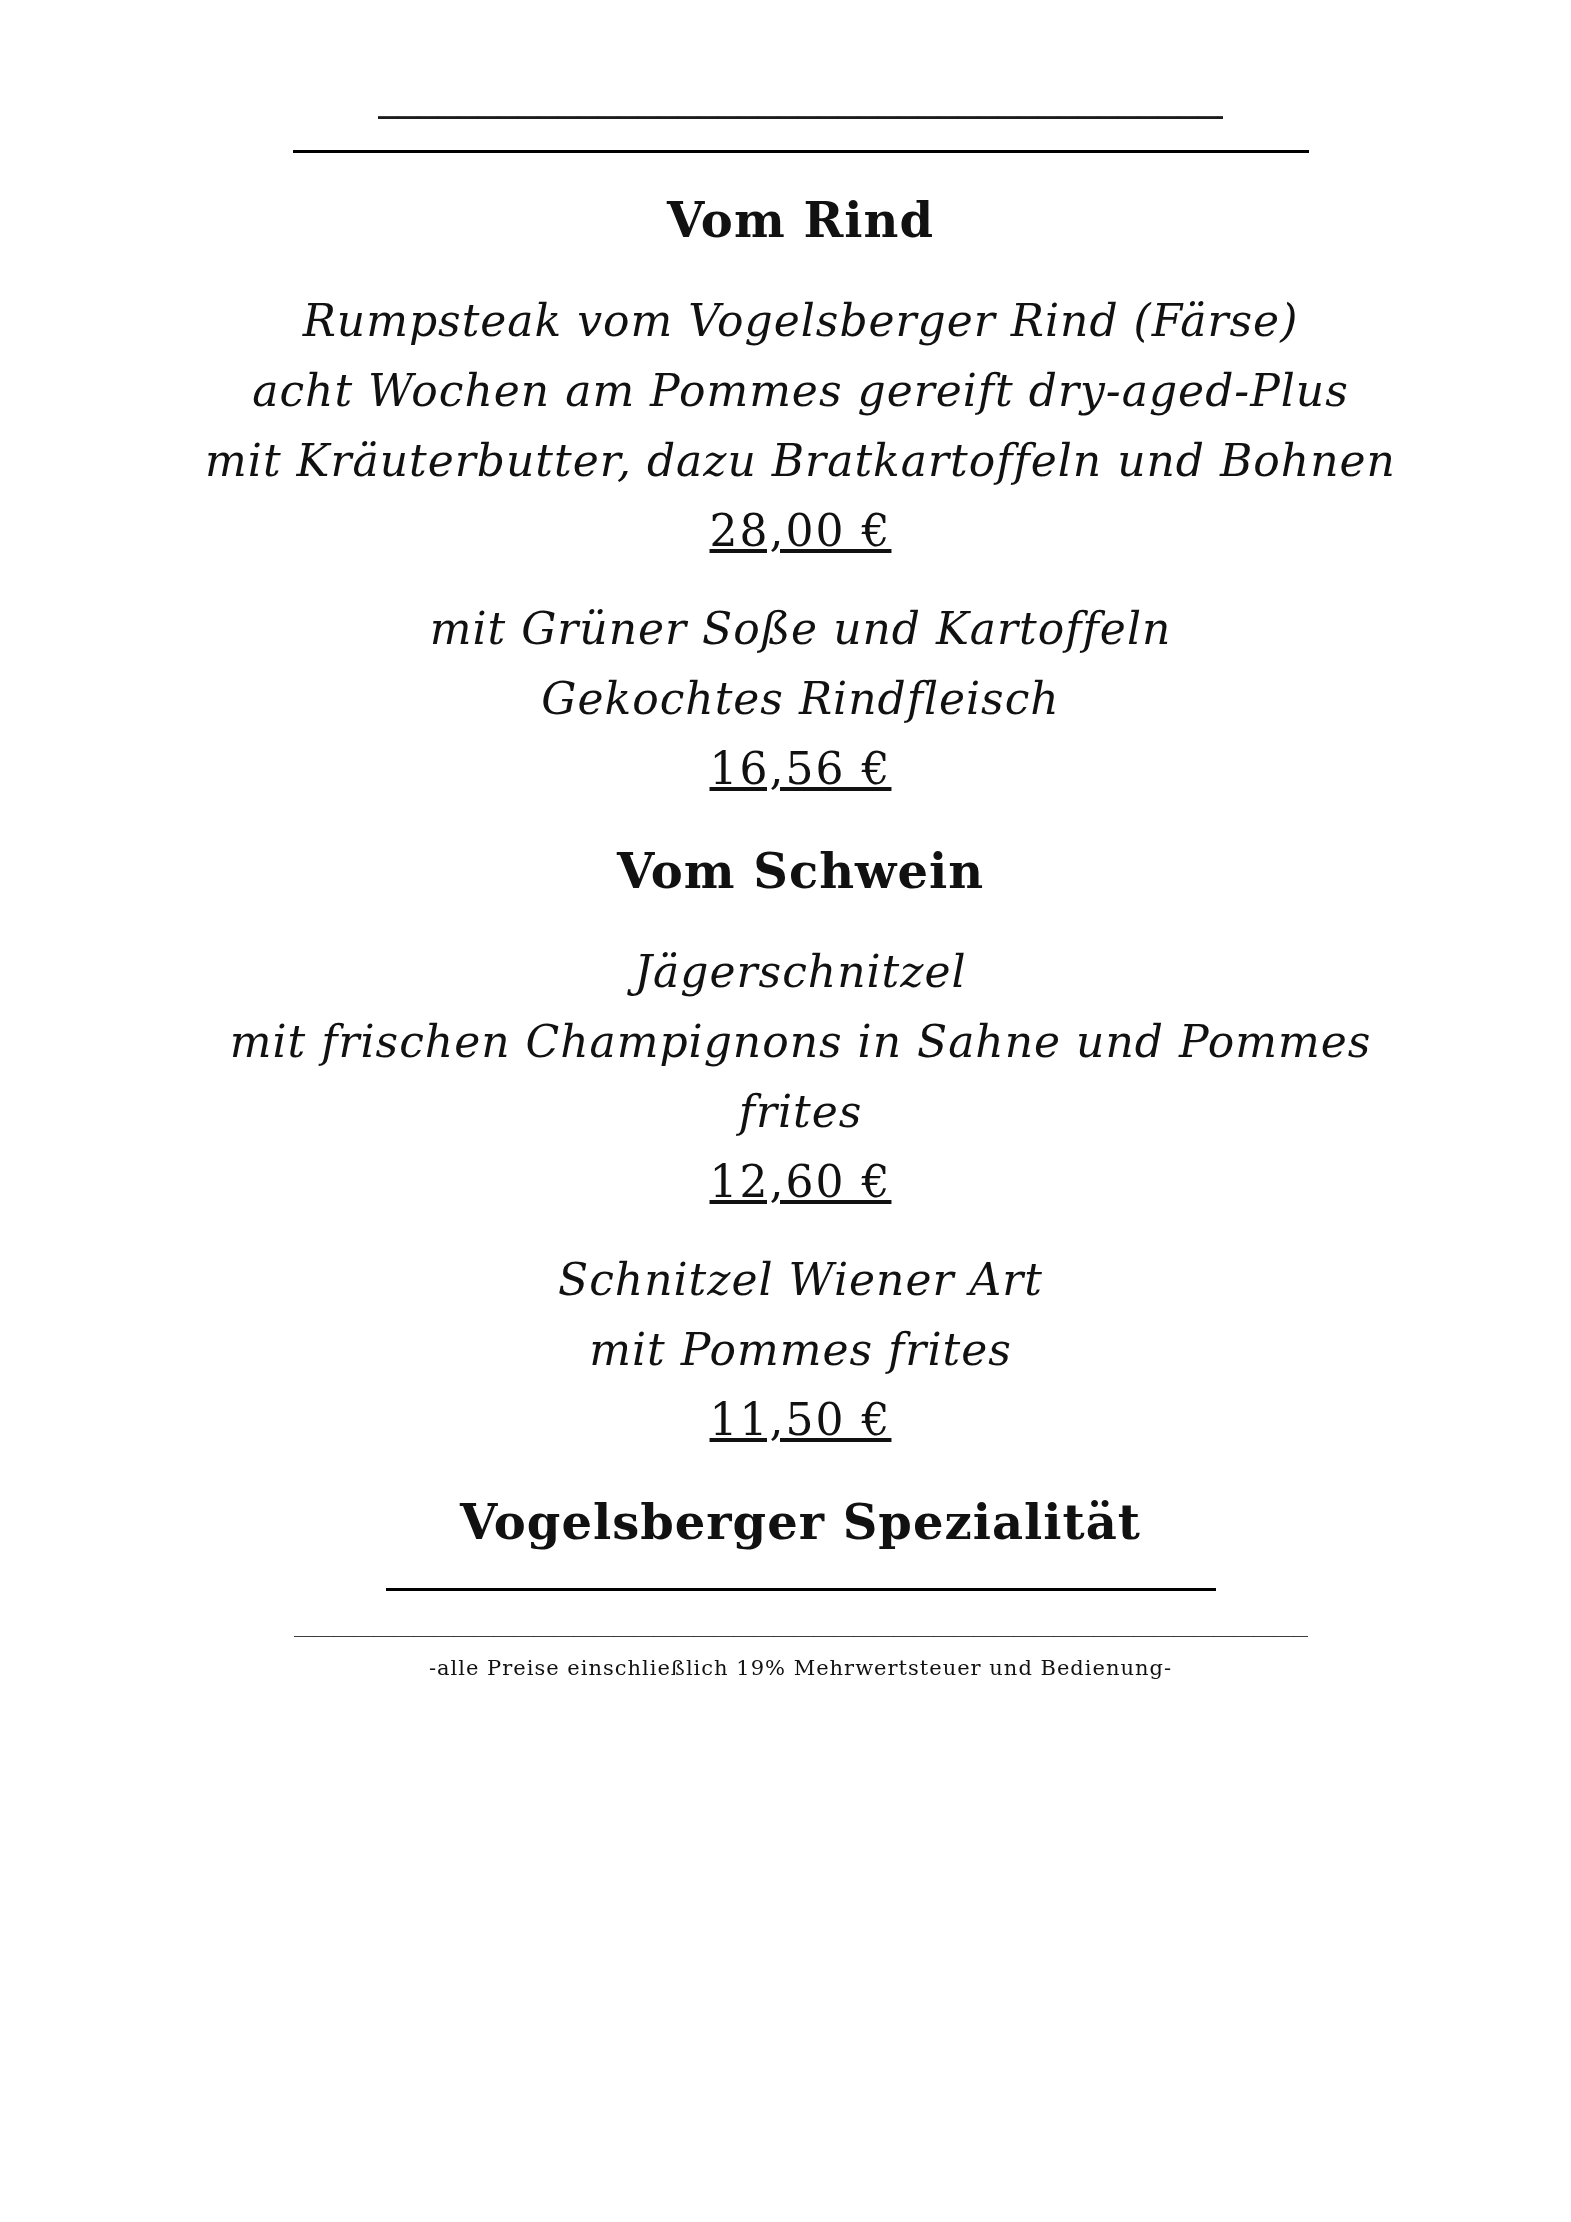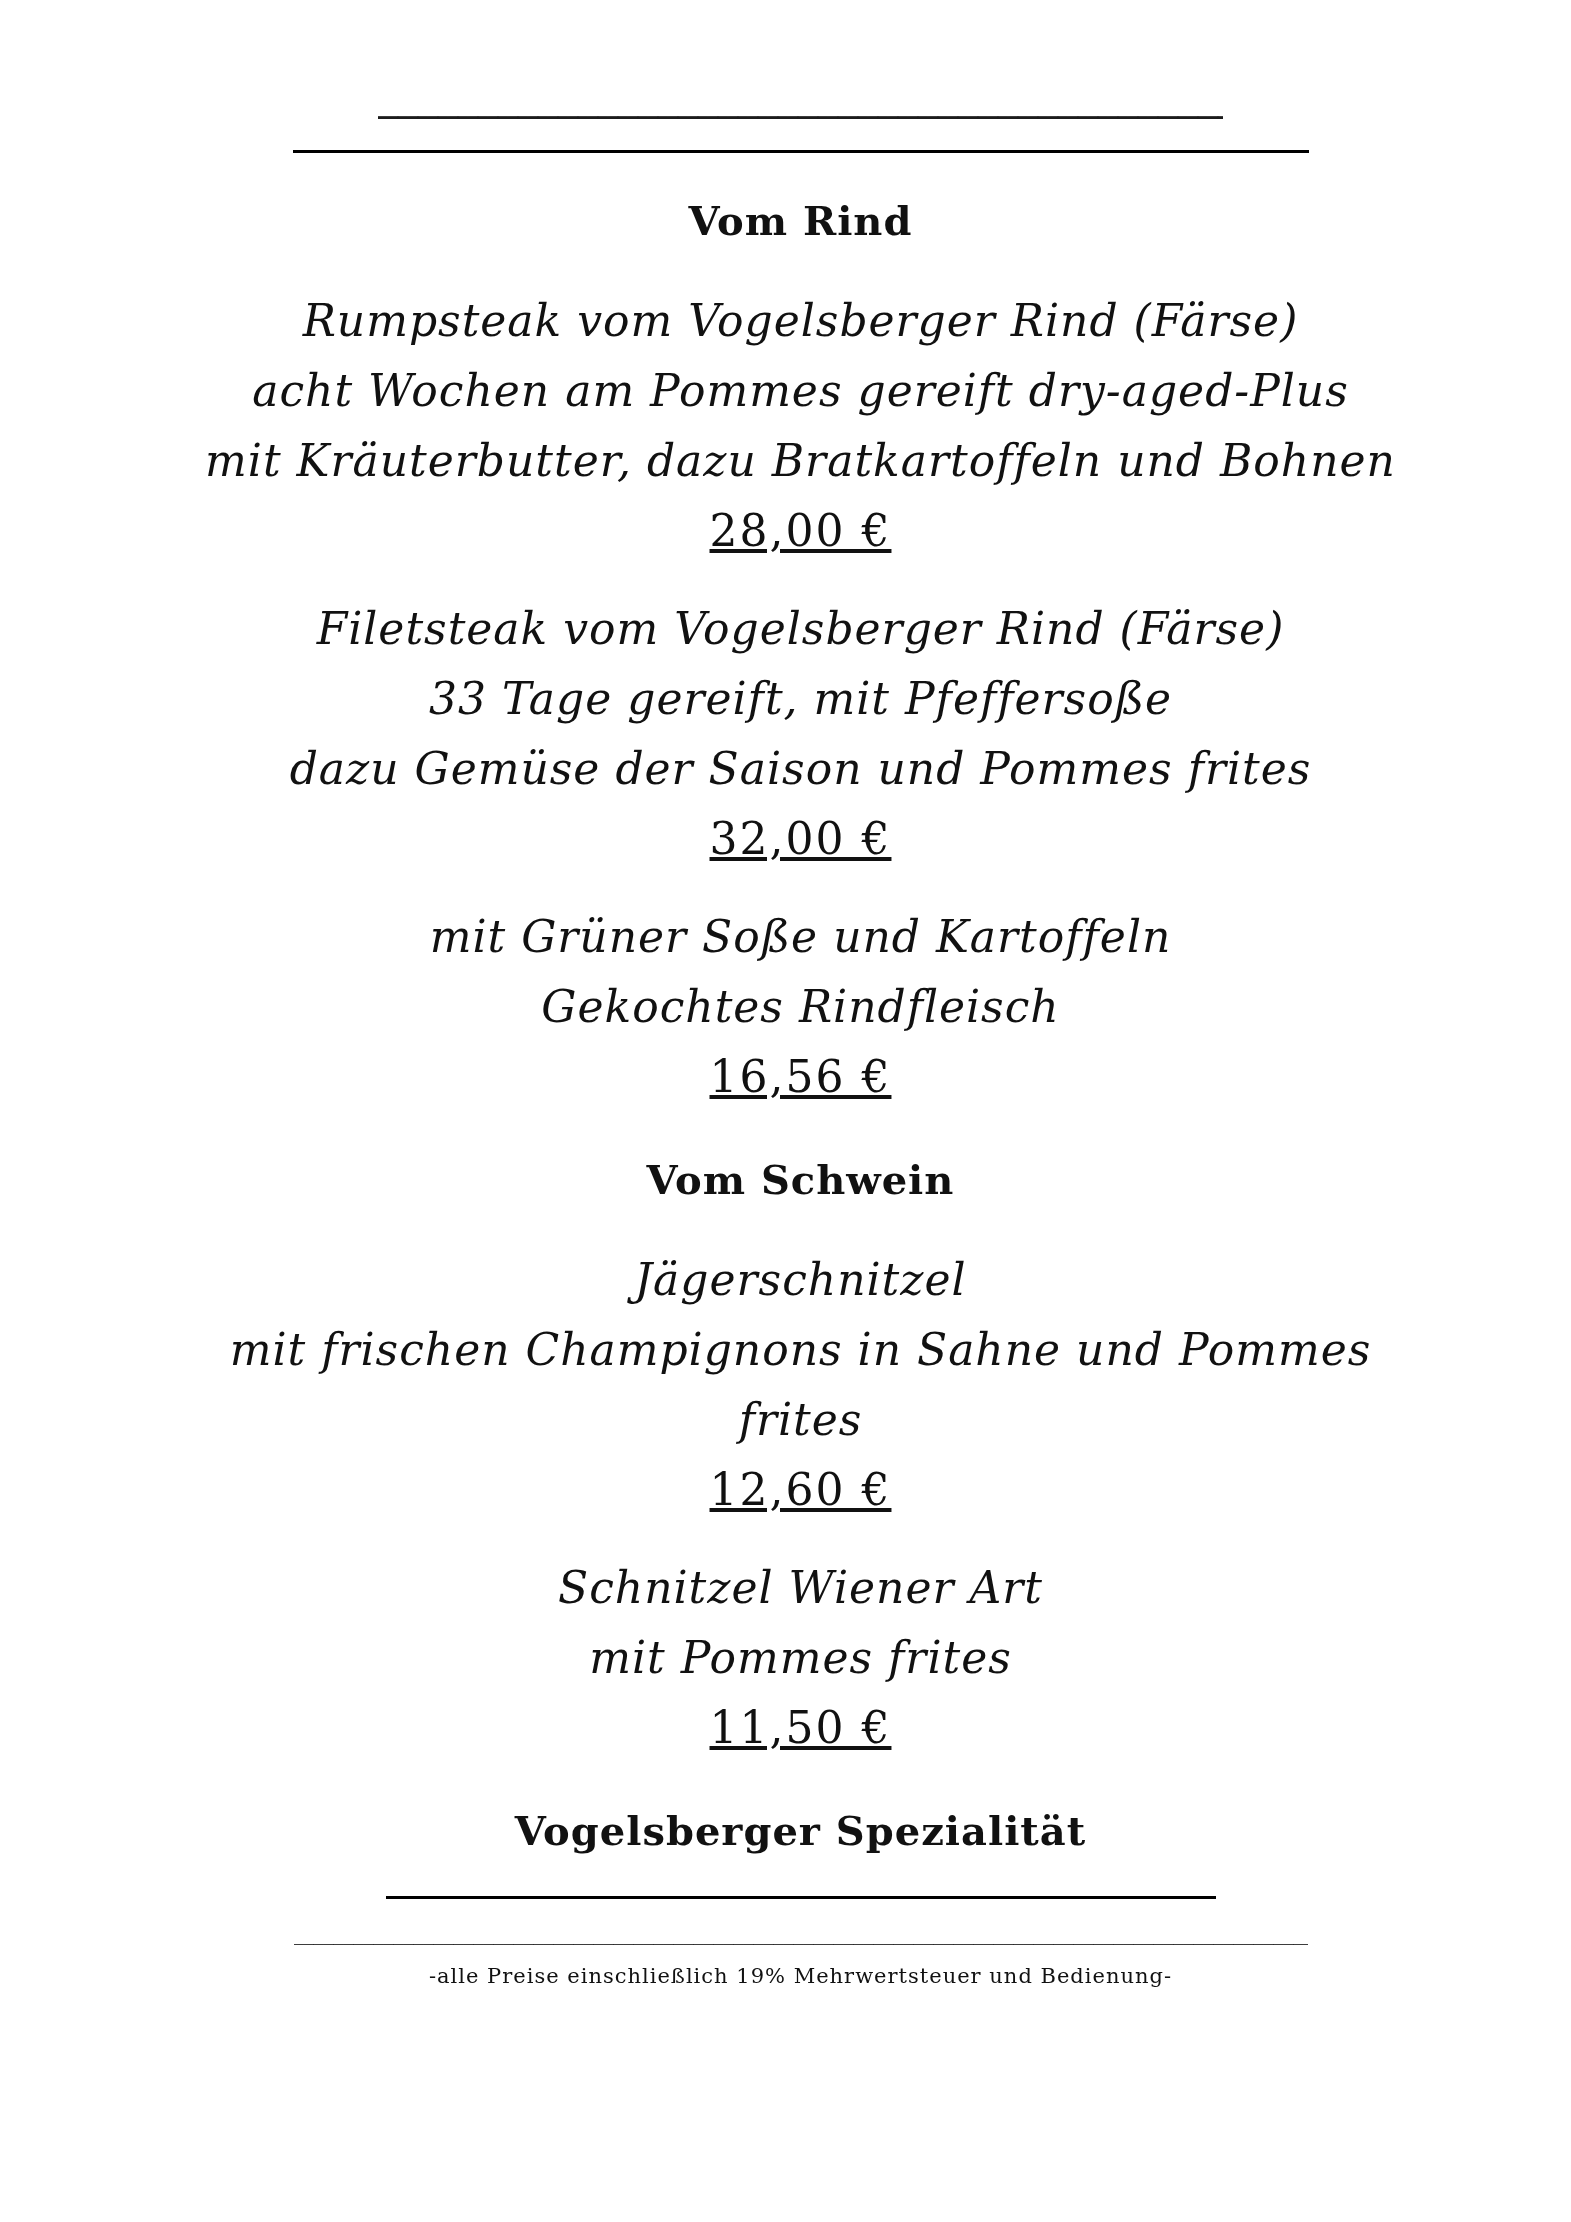--- a/index.html
+++ b/index.html
@@ -56,21 +56,21 @@
     margin-top: 20px;
   }
   .rule.bottom {
     width: 830px;
     margin-top: 28px;
   }
   .menu-section {
     margin-top: 30px;
   }
   .section-heading {
-    font-size: 40px;
+    font-size: 48px;
     font-weight: bold;
     line-height: 75px;
     letter-spacing: 1px;
     margin: 0 0 28px 0;
   }
   .menu-item {
     margin: 0 0 28px 0;
   }
   .menu-line {
     font-size: 44px;
@@ -105,26 +105,20 @@
     <section class="menu-section">
       <h2 class="section-heading">Vom Rind</h2>
 
       <div class="menu-item">
         <p class="menu-line">Rumpsteak vom Vogelsberger Rind (Färse)</p>
         <p class="menu-line">acht Wochen am Pommes gereift dry-aged-Plus</p>
         <p class="menu-line">mit Kräuterbutter, dazu Bratkartoffeln und Bohnen</p>
         <p class="price">28,00 €</p>
       </div>
 
-      <div class="menu-item">
-        <p class="menu-line">Filetsteak vom Vogelsberger Rind (Färse)</p>
-        <p class="menu-line">33 Tage gereift, mit Pfeffersoße</p>
-        <p class="menu-line">dazu Gemüse der Saison und Pommes frites</p>
-        <p class="price">32,00 €</p>
-      </div>
 
       <div class="menu-item">
         <p class="menu-line">mit Grüner Soße und Kartoffeln</p>
         <p class="menu-line">Gekochtes Rindfleisch</p>
         <p class="price">16,56 €</p>
       </div>
     </section>
 
     <section class="menu-section">
       <h2 class="section-heading">Vom Schwein</h2>

